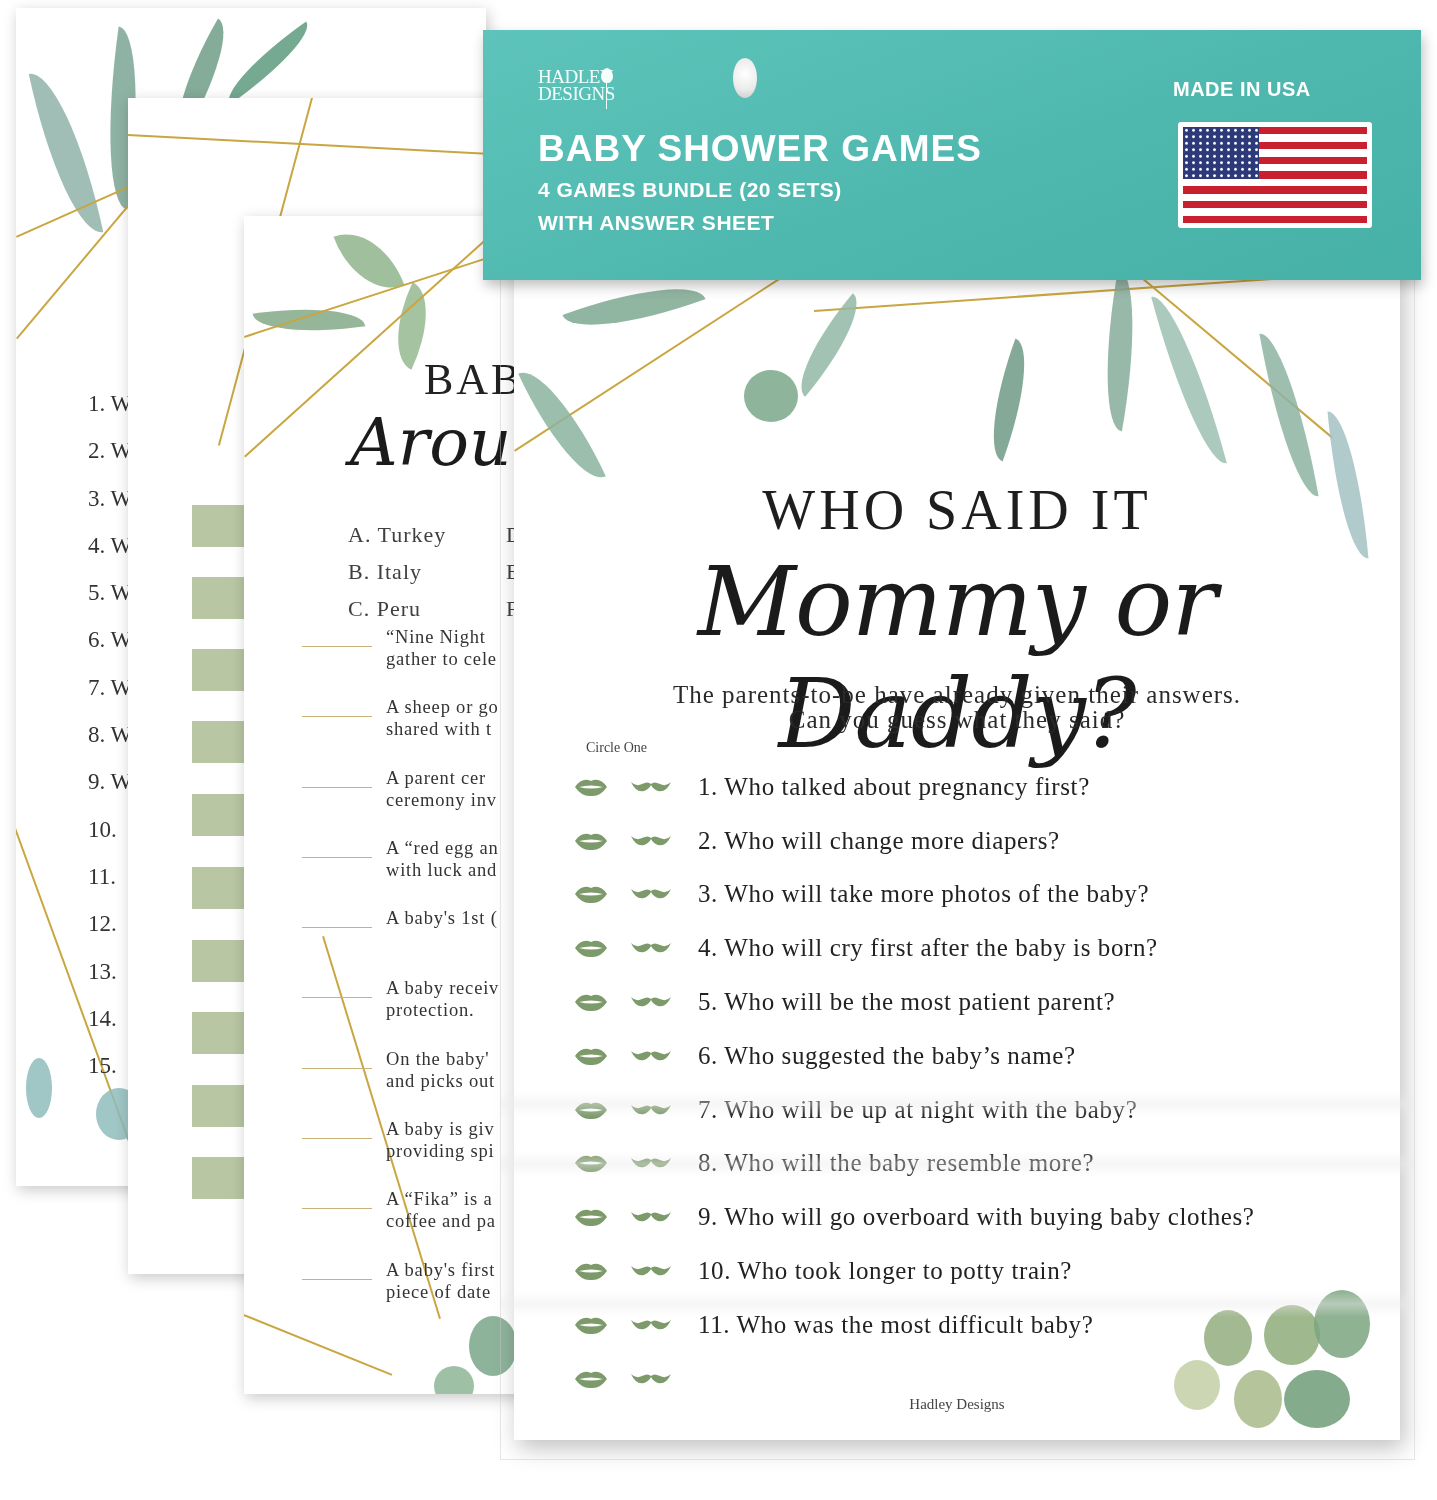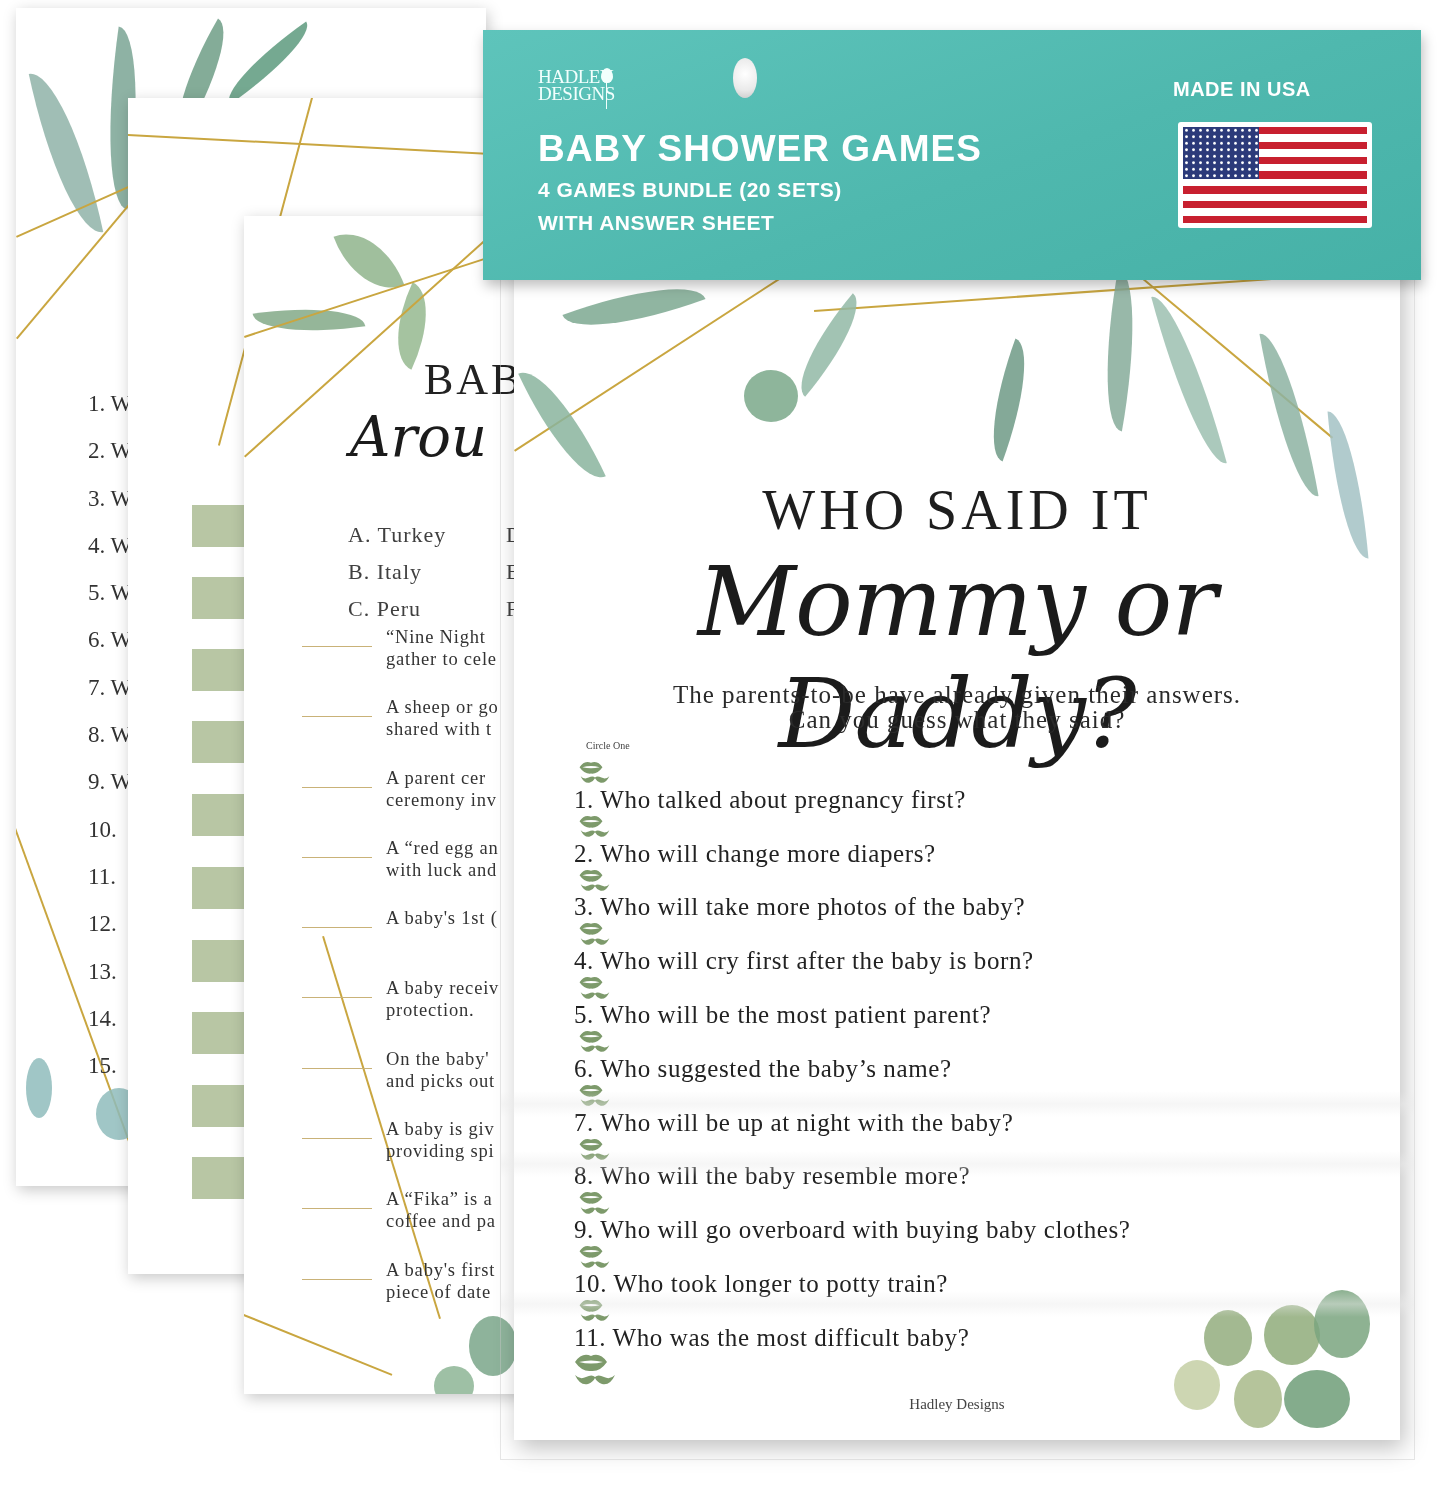--- a/index.html
+++ b/index.html
@@ -18,34 +18,34 @@
 
   
   .c1-list { position: absolute; left: 72px; top: 372px; }
   .c1-item { font-size: 23px; height: 47.3px; line-height: 47.3px; color: #333; }
 
   
   .stripe { position: absolute; left: 64px; width: 60px; height: 42px; background: #b8c6a4; }
 
   
   .c3-title { position: absolute; left: 180px; top: 138px; font-size: 44px; letter-spacing: 3px; color: #222; }
-  .c3-script { position: absolute; left: 106px; top: 188px; font-family: "DejaVu Serif", serif; font-style: italic; font-size: 56px; color: #1b1b1b; }
+  .c3-script { position: absolute; left: 106px; top: 188px; font-family: "DejaVu Serif", serif; font-style: italic; font-size: 66px; color: #1b1b1b; }
   .c3-opts { position: absolute; left: 104px; top: 300px; font-size: 22px; line-height: 37px; color: #404040; letter-spacing: 1px; }
   .c3-rows { position: absolute; left: 58px; top: 410px; width: 360px; }
   .c3-row { position: relative; height: 70.3px; }
   .c3-line { position: absolute; left: 0; top: 20px; width: 70px; height: 1px; background: #c9b278; }
   .c3-text { position: absolute; left: 84px; top: 0; font-size: 18.5px; line-height: 22px; letter-spacing: 0.8px; color: #333; white-space: nowrap; }
 
   
   .c4-title { position: absolute; left: 0; width: 100%; top: 228px; text-align: center; font-size: 56px; letter-spacing: 4px; color: #1e1e1e; }
   .c4-script { position: absolute; left: 0; width: 100%; top: 296px; text-align: center; font-family: "DejaVu Serif", serif; font-style: italic; font-size: 96px; color: #1b1b1b; letter-spacing: -1px; }
   .c4-sub { position: absolute; left: 0; width: 100%; top: 432px; text-align: center; font-size: 25px; line-height: 25px; letter-spacing: 1px; color: #2a2a2a; }
-  .c4-circle { position: absolute; left: 72px; top: 490px; font-size: 10px; color: #444; }
+  .c4-circle { position: absolute; left: 72px; top: 490px; font-size: 14px; color: #444; }
   .c4-qs { position: absolute; left: 60px; top: 510px; width: 800px; }
-  .c4-q { position: relative; height: 53.8px; display: flex; align-items: flex-start; flex-direction: column; }
+  .c4-q { position: relative; height: 53.8px; display: flex; align-items: center; }
   .lips { width: 34px; height: 20px; margin-right: 22px; }
   .mst { width: 42px; height: 16px; margin-right: 26px; }
   .c4-qtext { font-size: 25px; letter-spacing: 0.6px; color: #222; white-space: nowrap; }
   .c4-foot { position: absolute; left: 0; width: 100%; top: 1146px; text-align: center; font-size: 15px; color: #444; }
 
   
   .bag { position: absolute; left: 500px; top: 270px; width: 915px; height: 1190px; border: 1px solid rgba(200,200,200,0.45); pointer-events: none; }
   .sheen { position: absolute; left: 0; width: 100%; height: 26px; background: linear-gradient(180deg, rgba(255,255,255,0) 0%, rgba(235,235,235,0.45) 50%, rgba(255,255,255,0) 100%); }
 
   

